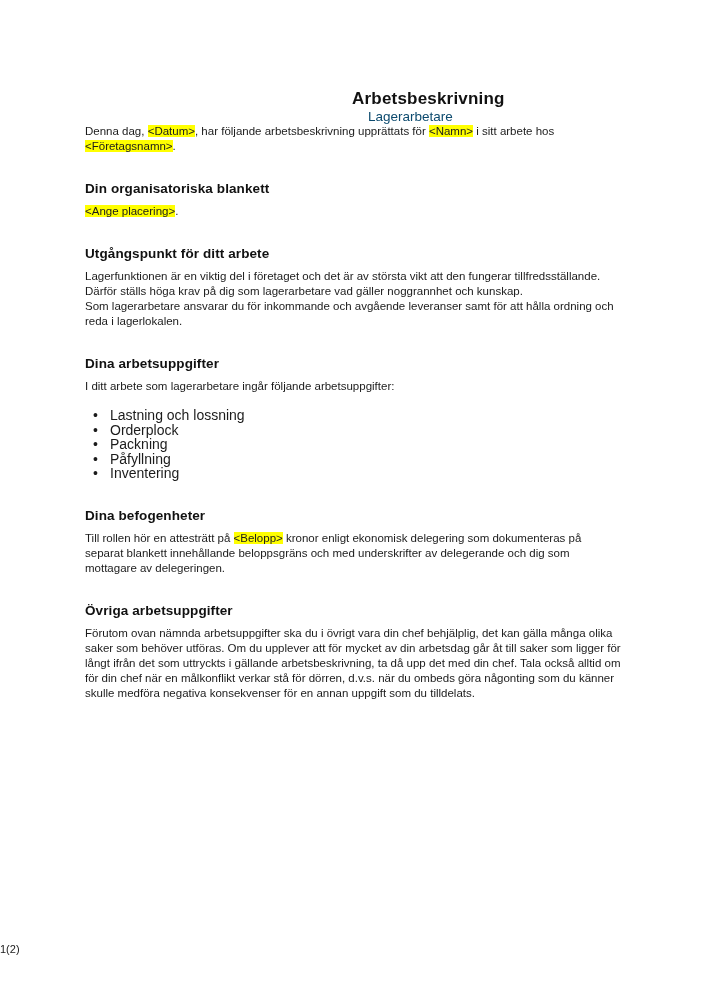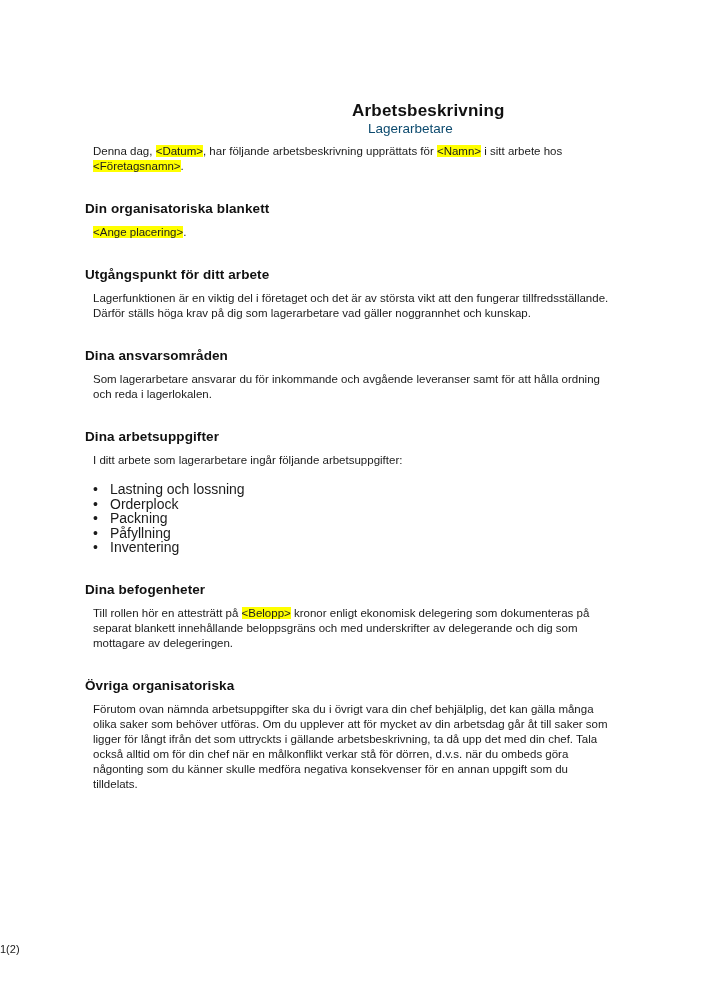--- a/index.html
+++ b/index.html
@@ -11,21 +11,21 @@
     width: 707px;
     height: 1000px;
     position: relative;
     font-family: "Liberation Sans", "DejaVu Sans", sans-serif;
     color: #1b1b1b;
     overflow: hidden;
   }
   .content {
     position: absolute;
     left: 85px;
-    top: 17px;
+    top: 5px;
     width: 536px;
   }
   .doc-header {
     margin-top: 84px;
     margin-left: 267px;
   }
   .doc-title {
     margin: 0;
     font-size: 17px;
     font-weight: bold;
@@ -38,21 +38,21 @@
     font-size: 13.5px;
     line-height: 15px;
     color: #0c4a6e;
   }
   .intro {
     margin-top: 75px;
   }
   p.body-p {
     font-size: 11.5px;
     line-height: 15px;
-    margin: 8px;
+    margin: 0;
   }
   .sec-h {
     font-size: 13.5px;
     font-weight: bold;
     line-height: 17px;
     margin: 26px 0 7px 0;
     color: #111111;
     letter-spacing: 0.1px;
   }
   .hl {
@@ -99,38 +99,37 @@
   <div id="sections">
       <section>
         <h2 class="sec-h">Din organisatoriska blankett</h2>
         <p class="body-p"><span class="hl">&lt;Ange placering&gt;</span><span>.</span></p>
       </section>
       <section>
         <h2 class="sec-h">Utgångspunkt för ditt arbete</h2>
         <p class="body-p"><span>Lagerfunktionen är en viktig del i företaget och det är av största vikt att den fungerar tillfredsställande. Därför ställs höga krav på dig som lagerarbetare vad gäller noggrannhet och kunskap.</span></p>
       </section>
       <section>
-        <h2 class="sec-h">Dina ansvarsområden</h2>
         <p class="body-p"><span>Som lagerarbetare ansvarar du för inkommande och avgående leveranser samt för att hålla ordning och reda i lagerlokalen.</span></p>
       </section>
       <section>
         <h2 class="sec-h">Dina arbetsuppgifter</h2>
         <p class="body-p"><span>I ditt arbete som lagerarbetare ingår följande arbetsuppgifter:</span></p>
         <ul class="bullets">
           <li>Lastning och lossning</li>
           <li>Orderplock</li>
           <li>Packning</li>
           <li>Påfyllning</li>
           <li>Inventering</li>
         </ul>
       </section>
       <section>
         <h2 class="sec-h">Dina befogenheter</h2>
         <p class="body-p"><span>Till rollen hör en attesträtt på </span><span class="hl">&lt;Belopp&gt;</span><span> kronor enligt ekonomisk delegering som dokumenteras på separat blankett innehållande beloppsgräns och med underskrifter av delegerande och dig som mottagare av delegeringen.</span></p>
       </section>
       <section>
-        <h2 class="sec-h">Övriga organisatoriska</h2>
+        <h2 class="sec-h">Övriga arbetsuppgifter</h2>
         <p class="body-p"><span>Förutom ovan nämnda arbetsuppgifter ska du i övrigt vara din chef behjälplig, det kan gälla många olika saker som behöver utföras. Om du upplever att för mycket av din arbetsdag går åt till saker som ligger för långt ifrån det som uttryckts i gällande arbetsbeskrivning, ta då upp det med din chef. Tala också alltid om för din chef när en målkonflikt verkar stå för dörren, d.v.s. när du ombeds göra någonting som du känner skulle medföra negativa konsekvenser för en annan uppgift som du tilldelats.</span></p>
       </section>
     </div>
 </div>
 
 <div class="page-footer">1(2)</div>
 
 </body></html>

